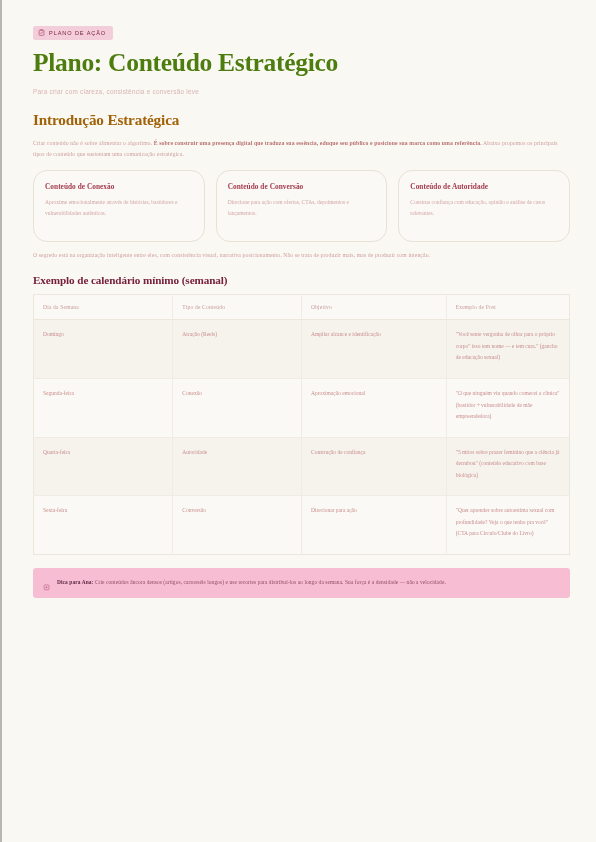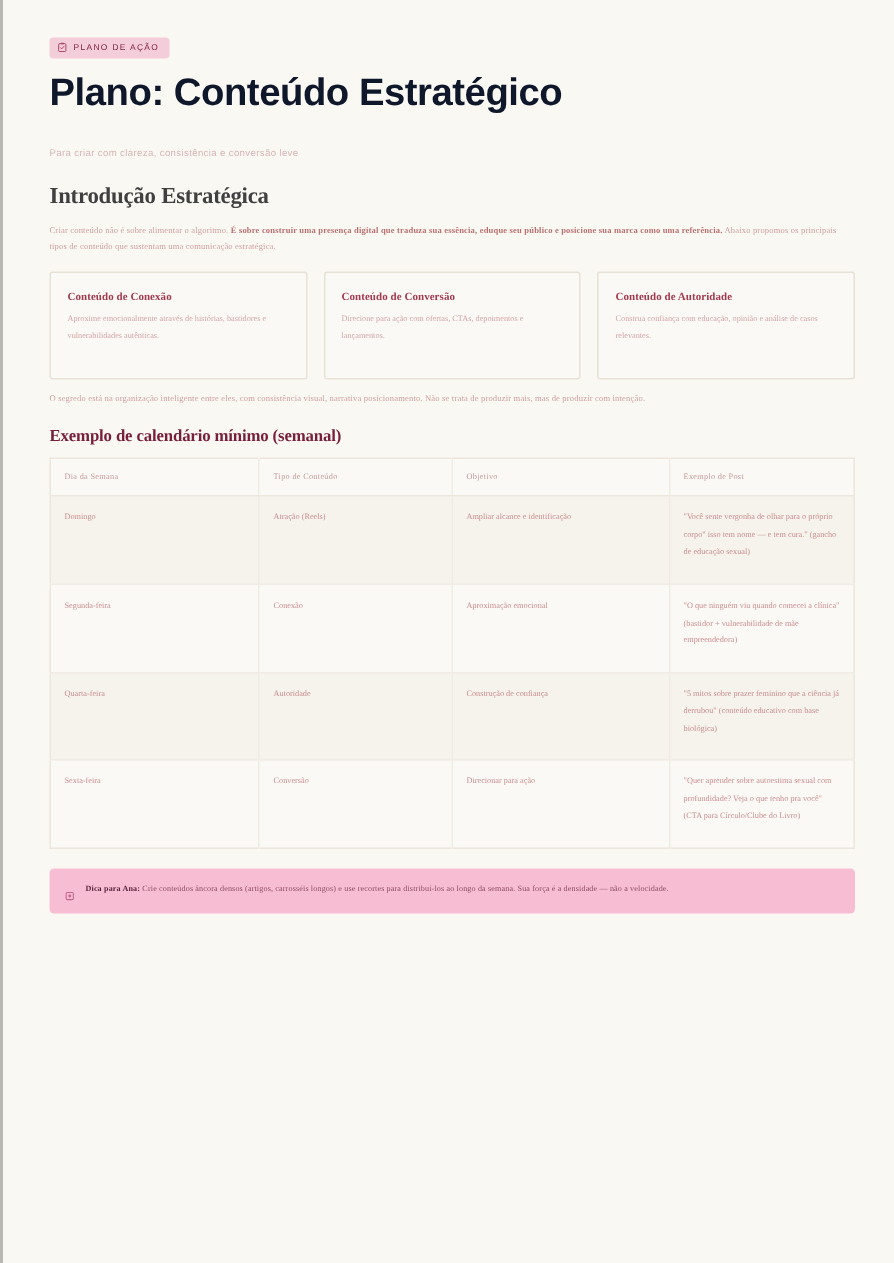--- a/index.html
+++ b/index.html
@@ -26,42 +26,42 @@
     font-family:"Liberation Sans", sans-serif;
     font-size:5.6px; letter-spacing:0.9px;
     padding:3.5px 7px 3.5px 5px;
     border-radius:2.5px;
     margin-bottom:9px;
   }
   .badge .gly { display:block; width:7px; height:7px; }
 
   
   h1.title {
-    font-family:Liberation Sans, sans-serif;
+    font-family:Liberation Serif, serif;
     font-weight:bold;
     font-size:25.5px;
     line-height:1.12;
-    color:#0f172a;
+    color:#4d7c0f;
     letter-spacing:-0.3px;
-    margin-bottom:23px;
+    margin-bottom:11px;
   }
   .subtitle {
     font-family:"Liberation Sans", sans-serif;
     font-size:6.4px;
     color:#d8b3b3;
     letter-spacing:0.25px;
     margin-bottom:16px;
   }
 
   
   h2.sec {
     font-family:"Liberation Serif", serif;
     font-weight:bold;
     font-size:15.2px;
-    color:#404040;
+    color:#a16207;
     letter-spacing:-0.15px;
     margin-bottom:9px;
   }
   h2.sec2 {
     font-family:"Liberation Serif", serif;
     font-weight:bold;
     font-size:11.2px;
     color:#77203c;
     letter-spacing:-0.1px;
     margin:13px 0 8px 0;
@@ -76,21 +76,21 @@
     letter-spacing:0.12px;
     margin-bottom:10px;
   }
   p.body b { color:#b9706f; font-weight:bold; }
 
   
   .cards { display:flex; gap:11px; margin:5px 0 8px 0; }
   .card {
     flex:1;
     border:1px solid #e7e1d6;
-    border-radius:2px;
+    border-radius:14px;
     background:#fbf9f5;
     padding:11px 11px 16px 11px;
     min-height:72px;
   }
   .card h3 {
     font-family:"Liberation Serif", serif;
     font-weight:bold;
     font-size:7.3px;
     color:#a33a4e;
     margin-bottom:6px;

